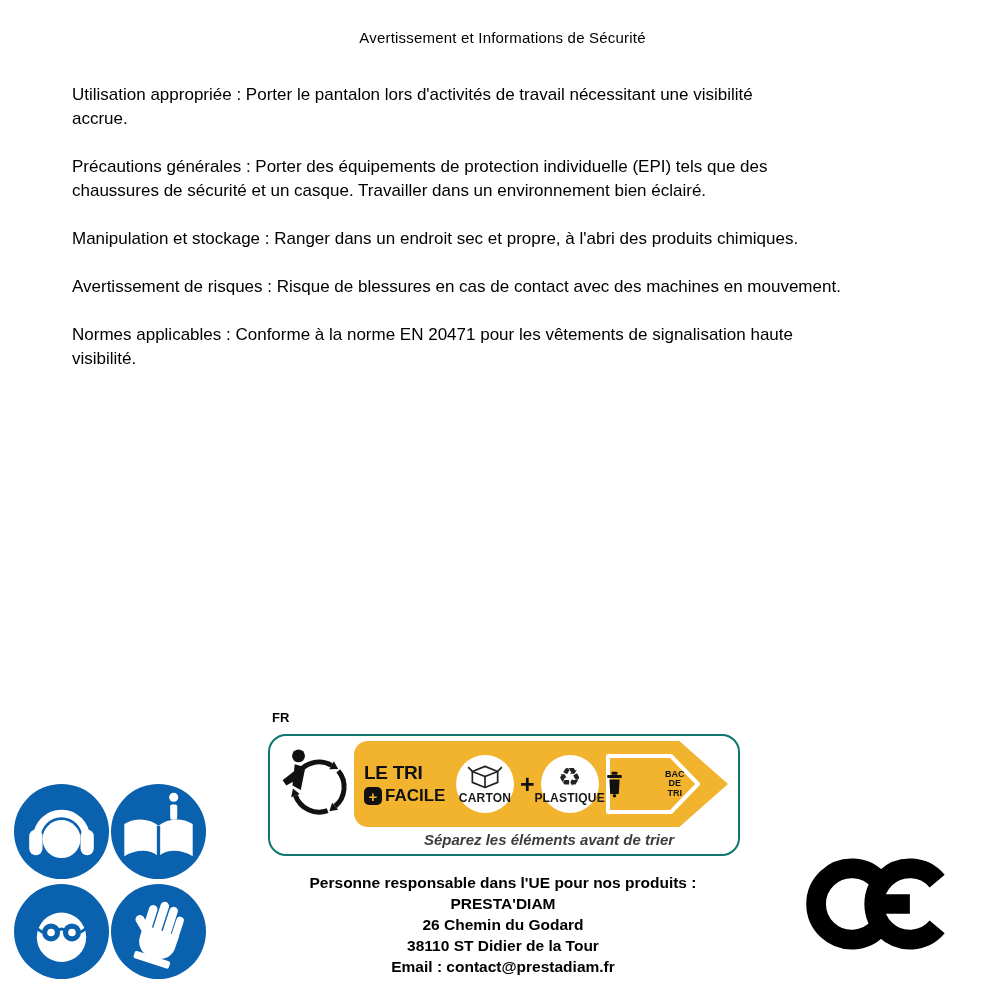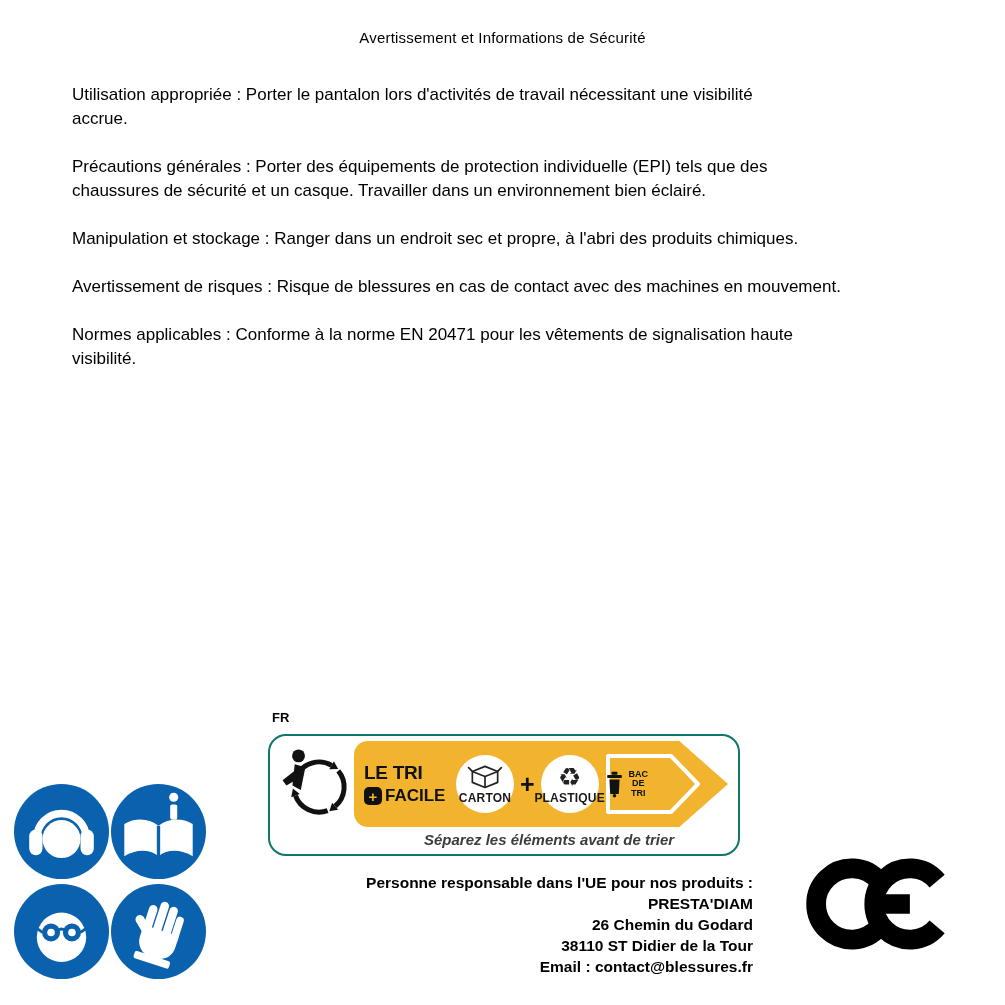--- a/index.html
+++ b/index.html
@@ -33,29 +33,29 @@
   .plusbox{display:inline-flex;width:18px;height:18px;background:#111;color:#F2B32E;
            border-radius:5px;align-items:center;justify-content:center;
            font-size:15px;font-weight:bold;line-height:1;}
   .bubble{width:58px;height:58px;background:#fff;border-radius:50%;flex:none;
           display:flex;flex-direction:column;align-items:center;justify-content:center;gap:1px;}
   .bubble .lbl{font-size:12px;font-weight:bold;color:#1a1a1a;letter-spacing:.2px;}
   .recycle-glyph{font-family:"DejaVu Sans",sans-serif;font-size:26px;line-height:26px;color:#222;}
   .plussep{font-size:25px;font-weight:bold;color:#111;flex:none;}
   .bac{position:relative;width:96px;height:62px;flex:none;}
   .bac-outline{position:absolute;inset:0;}
-  .bac-inner{position:absolute;inset:0;display:flex;align-items:center;justify-content:flex-start;
+  .bac-inner{position:absolute;inset:0;display:flex;align-items:center;justify-content:space-between;
              gap:5px;padding-right:16px;box-sizing:border-box;}
   .bac-text{display:flex;flex-direction:column;font-size:9px;line-height:9.5px;
             font-weight:bold;color:#111;text-align:center;}
   .tagline{position:absolute;right:14px;top:95px;width:300px;text-align:left;
            font-size:15px;font-style:italic;font-weight:bold;color:#3c3c3c;}
 
   
-  .resp{position:absolute;left:253px;top:872px;width:500px;text-align:right;
+  .resp{position:absolute;left:253px;top:872px;width:500px;text-align:center;
         font-size:15.5px;font-weight:bold;line-height:21px;}
 
   
   .ce{position:absolute;left:803px;top:852px;width:150px;height:104px;}
 </style>
 </head>
 <body>
 
 <div class="page">
 
@@ -177,21 +177,21 @@
     </div>
 
     <div class="tagline">Séparez les éléments avant de trier</div>
   </div>
 
   <div class="resp">
     <div>Personne responsable dans l'UE pour nos produits :</div>
     <div>PRESTA'DIAM</div>
     <div>26 Chemin du Godard</div>
     <div>38110 ST Didier de la Tour</div>
-    <div>Email : contact@blessures.fr</div>
+    <div>Email : contact@prestadiam.fr</div>
   </div>
 
   <svg class="ce" viewBox="0 0 160 110">
     <g fill="none" stroke="#000" stroke-width="21" stroke-linecap="butt">
       <path d="M 81.1 79.4 A 38 38 0 1 1 81.1 30.6"></path>
       <path d="M 143.1 79.4 A 38 38 0 1 1 143.1 30.6"></path>
       <path d="M 76 55 H 114"></path>
     </g>
   </svg>
 

